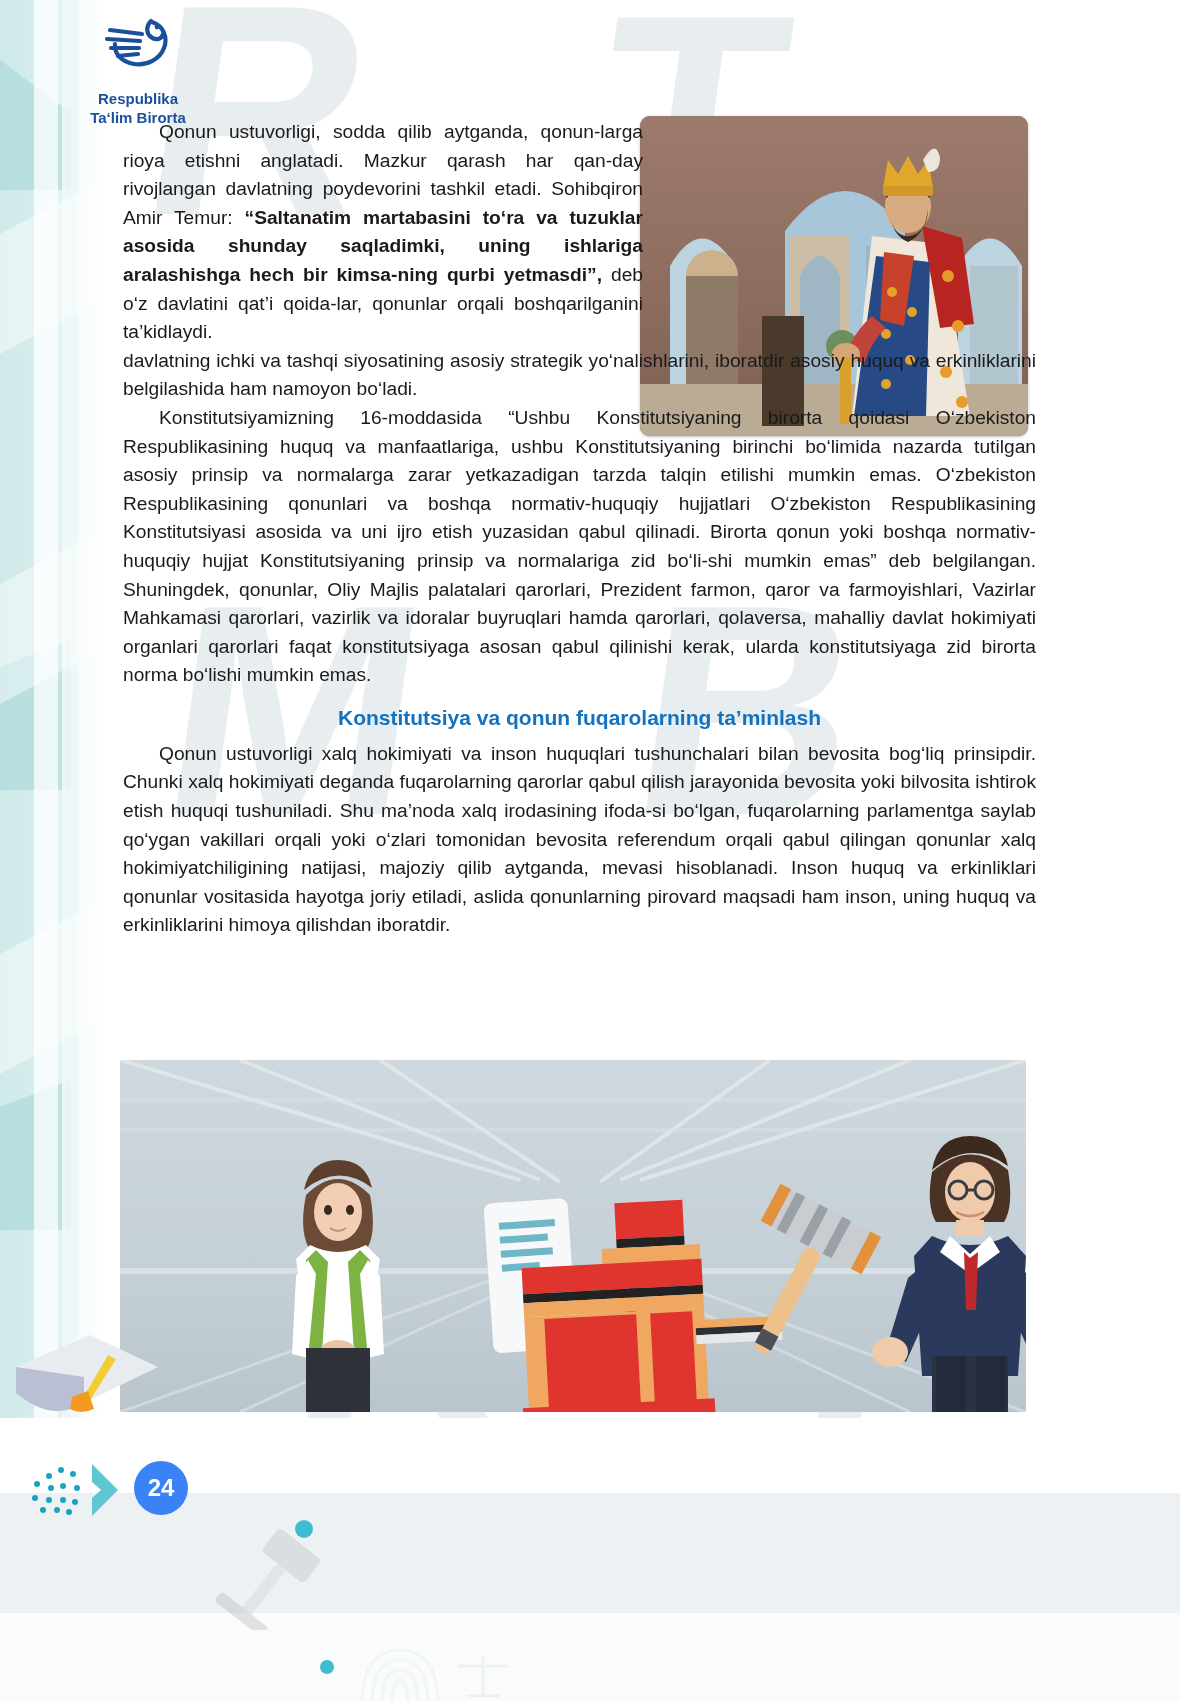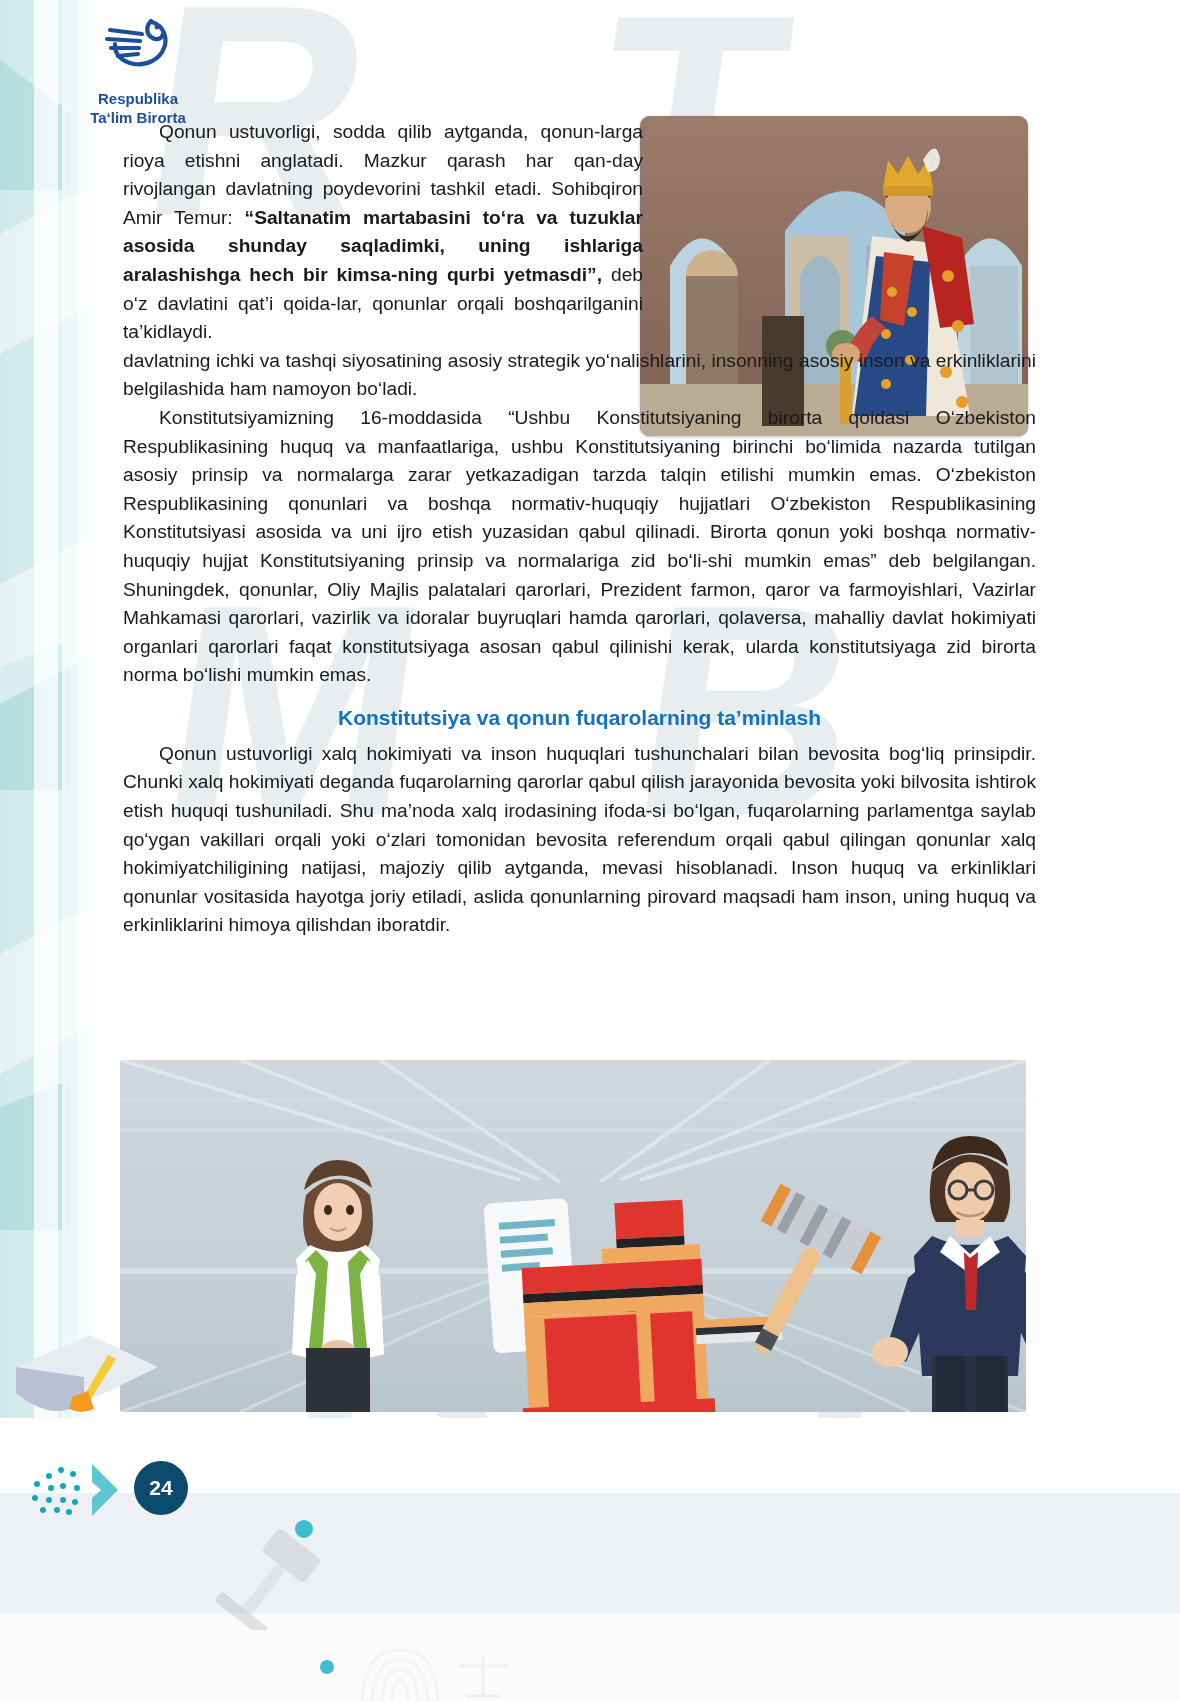--- a/index.html
+++ b/index.html
@@ -87,21 +87,21 @@
     position:absolute;left:120px;top:1060px;width:906px;height:352px;
     overflow:hidden;background:#c3ccd2;
   }
 
   
   .footer{position:absolute;left:0;top:1418px;width:1180px;height:283px;background:#fff;}
   .footbar{position:absolute;left:0;top:75px;width:1180px;height:120px;background:#eef1f3;}
   .footbar2{position:absolute;left:0;top:195px;width:1180px;height:88px;background:#fafbfb;}
   .pagenum{
     position:absolute;left:134px;top:1461px;width:54px;height:54px;border-radius:50%;
-    background:#0c4a6e;color:#fff;font-size:21px;font-weight:bold;
+    background:#3b82f6;color:#fff;font-size:24px;font-weight:bold;
     display:flex;align-items:center;justify-content:center;
     font-family:"Liberation Sans",sans-serif;
   }
   .dots{position:absolute;left:30px;top:1465px;width:56px;height:48px;}
   .dots i{position:absolute;width:6px;height:6px;border-radius:50%;background:#16a5bd;display:block;}
   .chev{position:absolute;left:88px;top:1462px;}
   .cap{position:absolute;left:12px;top:1315px;}
   .smallcircle{position:absolute;border-radius:50%;background:#3fbdd0;}
 </style>
 </head>
@@ -211,21 +211,21 @@
         <path d="M283 44 Q296 22 300 42 Q300 56 288 56" fill="#f0f0ea" opacity=".92"></path>
       </g>
       <rect width="388" height="320" fill="none"></rect>
     </svg>
   </div>
 
   <div class="content">
     <div class="wrapcol">
       <p class="body"><span>Qonun ustuvorligi, sodda qilib aytganda, qonun-larga rioya etishni anglatadi. Mazkur qarash har qan-day rivojlangan davlatning poydevorini tashkil etadi. Sohibqiron Amir Temur: </span><span class="b">“Saltanatim martabasini to‘ra va tuzuklar asosida shunday saqladimki, uning ishlariga aralashishga hech bir kimsa-ning qurbi yetmasdi”,</span><span> deb o‘z davlatini qat’i qoida-lar, qonunlar orqali boshqarilganini ta’kidlaydi.</span></p>
     </div>
-    <p class="body noind">davlatning ichki va tashqi siyosatining asosiy strategik yo‘nalishlarini, insonning asosiy inson va erkinliklarini belgilashida ham namoyon bo‘ladi.</p>
+    <p class="body noind">davlatning ichki va tashqi siyosatining asosiy strategik yo‘nalishlarini, iboratdir asosiy huquq va erkinliklarini belgilashida ham namoyon bo‘ladi.</p>
     <p class="body">Konstitutsiyamizning 16-moddasida “Ushbu Konstitutsiyaning birorta qoidasi O‘zbekiston Respublikasining huquq va manfaatlariga, ushbu Konstitutsiyaning birinchi bo‘limida nazarda tutilgan asosiy prinsip va normalarga zarar yetkazadigan tarzda talqin etilishi mumkin emas. O‘zbekiston Respublikasining qonunlari va boshqa normativ-huquqiy hujjatlari O‘zbekiston Respublikasining Konstitutsiyasi asosida va uni ijro etish yuzasidan qabul qilinadi. Birorta qonun yoki boshqa normativ-huquqiy hujjat Konstitutsiyaning prinsip va normalariga zid bo‘li-shi mumkin emas” deb belgilangan. Shuningdek, qonunlar, Oliy Majlis palatalari qarorlari, Prezident farmon, qaror va farmoyishlari, Vazirlar Mahkamasi qarorlari, vazirlik va idoralar buyruqlari hamda qarorlari, qolaversa, mahalliy davlat hokimiyati organlari qarorlari faqat konstitutsiyaga asosan qabul qilinishi kerak, ularda konstitutsiyaga zid birorta norma bo‘lishi mumkin emas.</p>
     <h2 class="heading">Konstitutsiya va qonun fuqarolarning ta’minlash</h2>
     <p class="body">Qonun ustuvorligi xalq hokimiyati va inson huquqlari tushunchalari bilan bevosita bog‘liq prinsipdir. Chunki xalq hokimiyati deganda fuqarolarning qarorlar qabul qilish jarayonida bevosita yoki bilvosita ishtirok etish huquqi tushuniladi. Shu ma’noda xalq irodasining ifoda-si bo‘lgan, fuqarolarning parlamentga saylab qo‘ygan vakillari orqali yoki o‘zlari tomonidan bevosita referendum orqali qabul qilingan qonunlar xalq hokimiyatchiligining natijasi, majoziy qilib aytganda, mevasi hisoblanadi. Inson huquq va erkinliklari qonunlar vositasida hayotga joriy etiladi, aslida qonunlarning pirovard maqsadi ham inson, uning huquq va erkinliklarini himoya qilishdan iboratdir.</p>
   </div>
 
   <div class="illus">
     <svg width="906" height="352" viewBox="0 0 906 352">
       <defs>
         <linearGradient id="hall" x1="0" y1="0" x2="0" y2="1">
           <stop offset="0%" stop-color="#ced8de"></stop>

